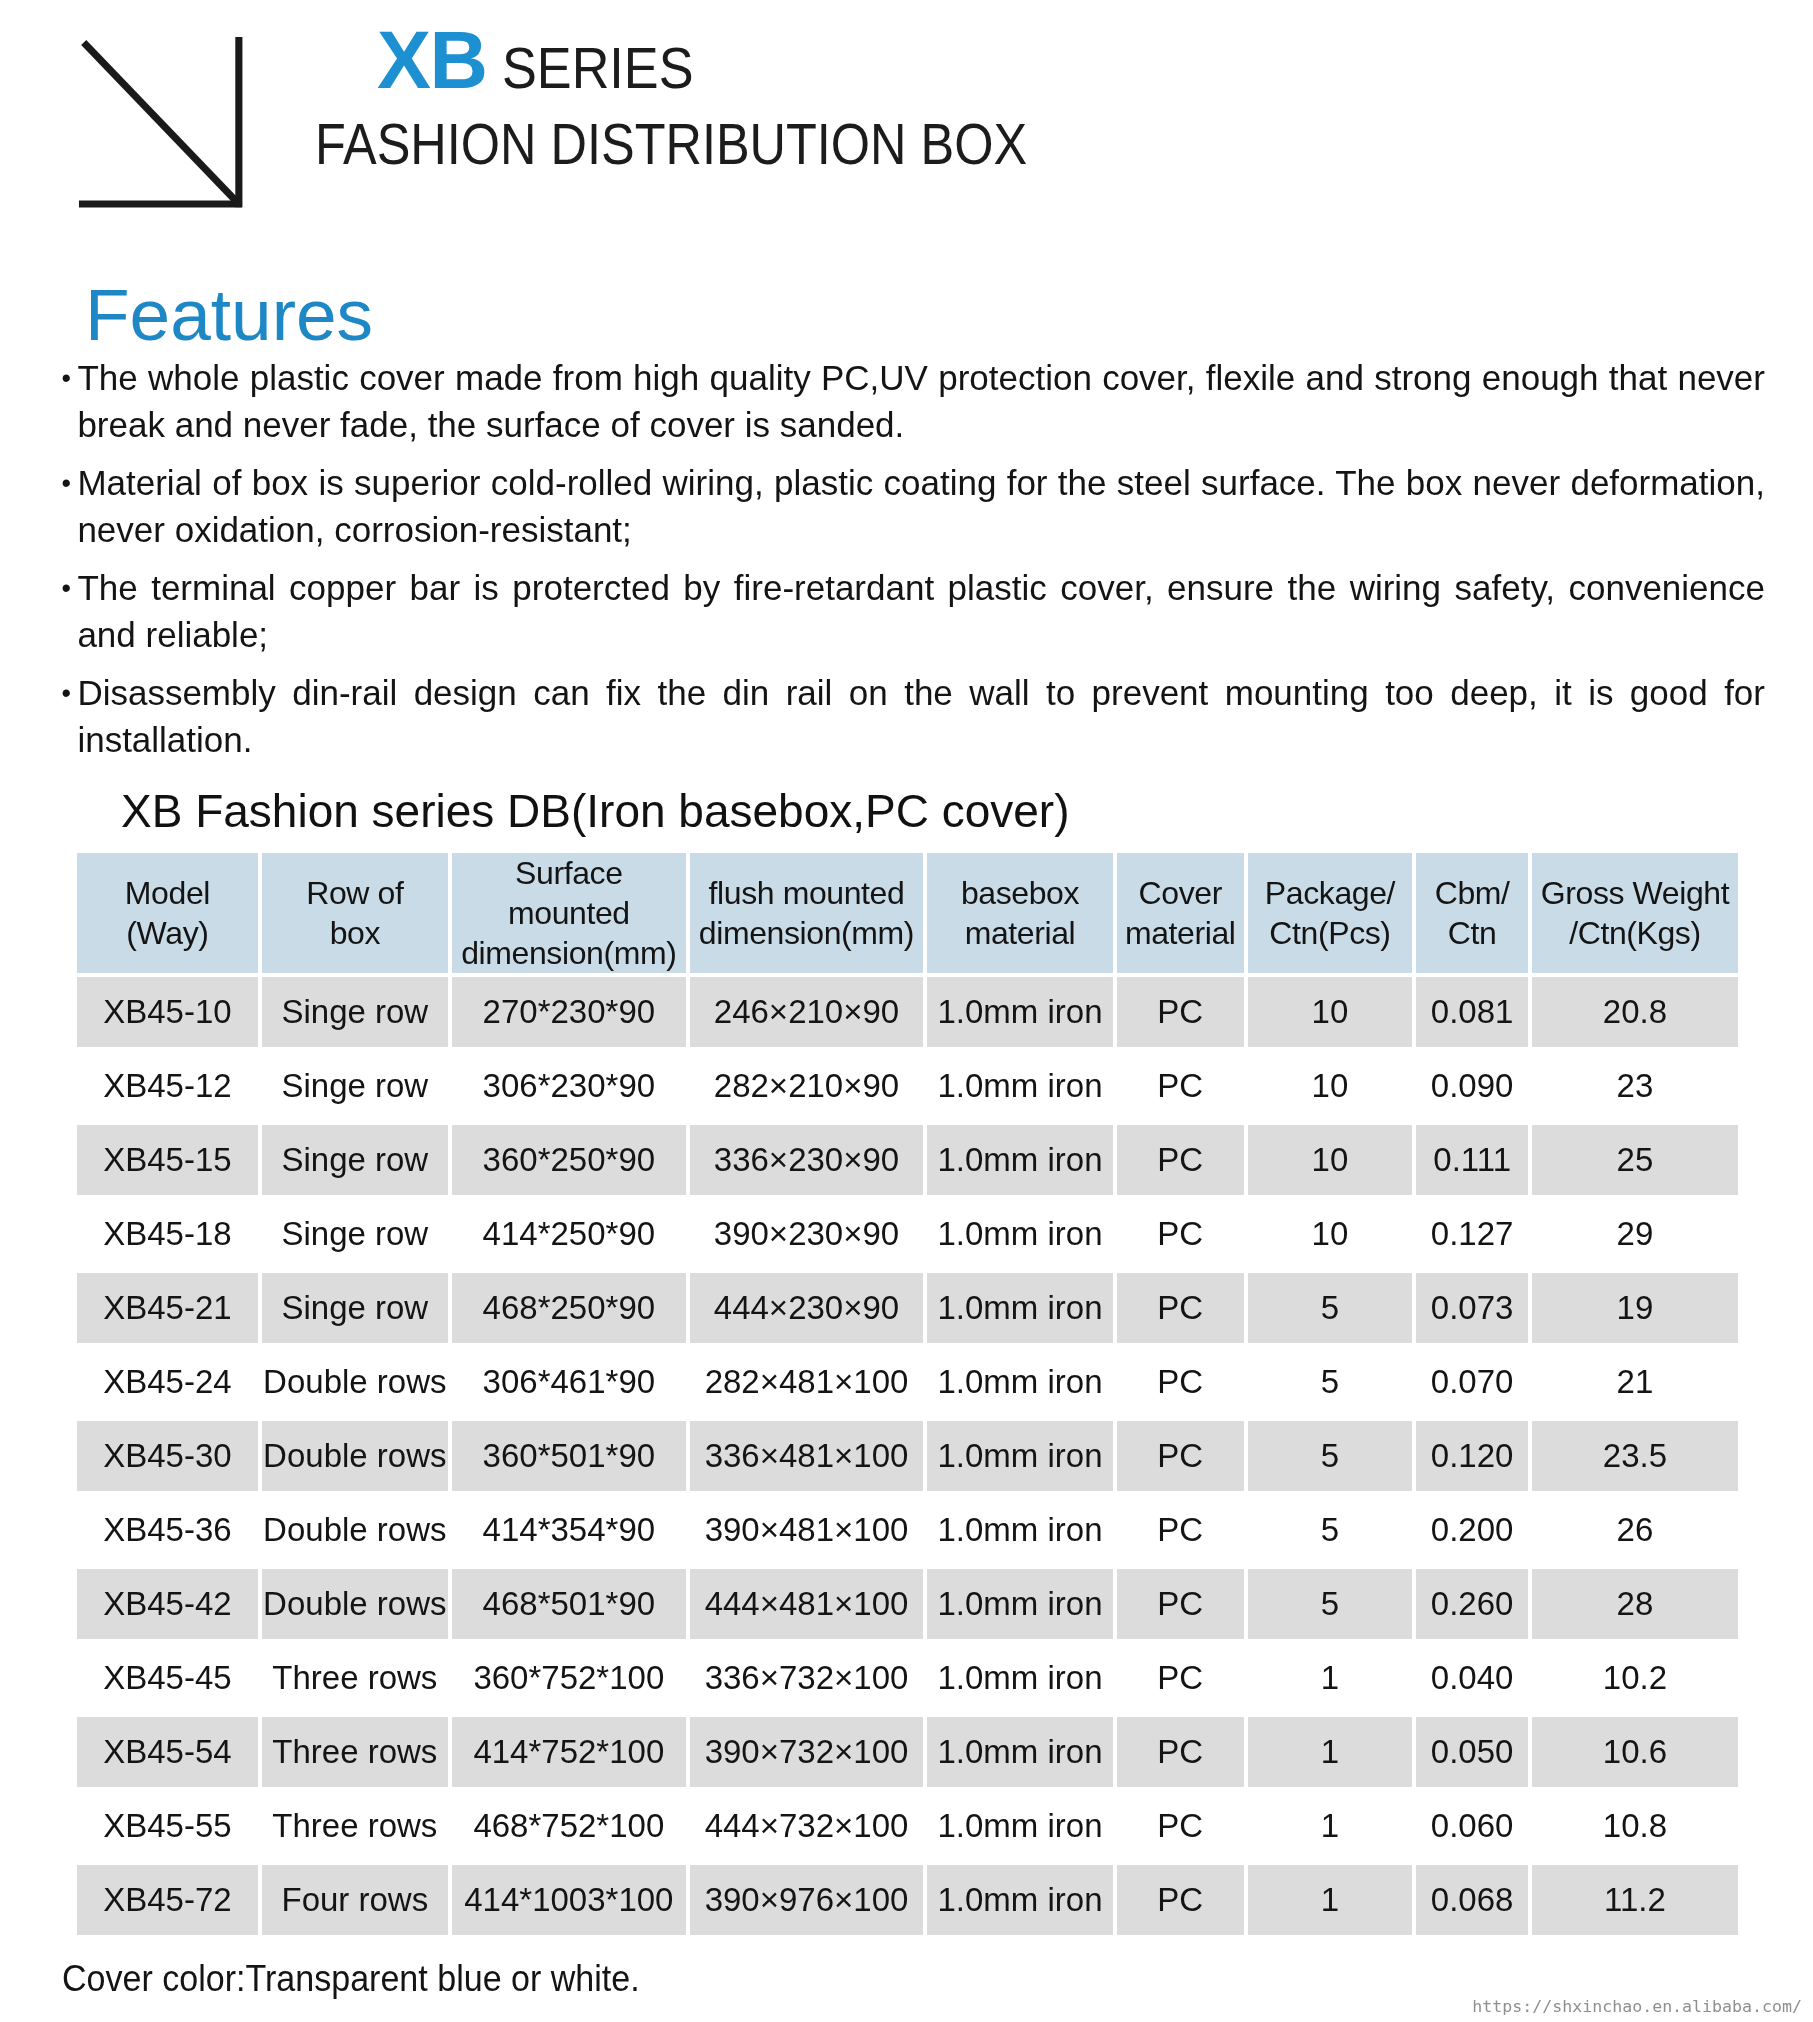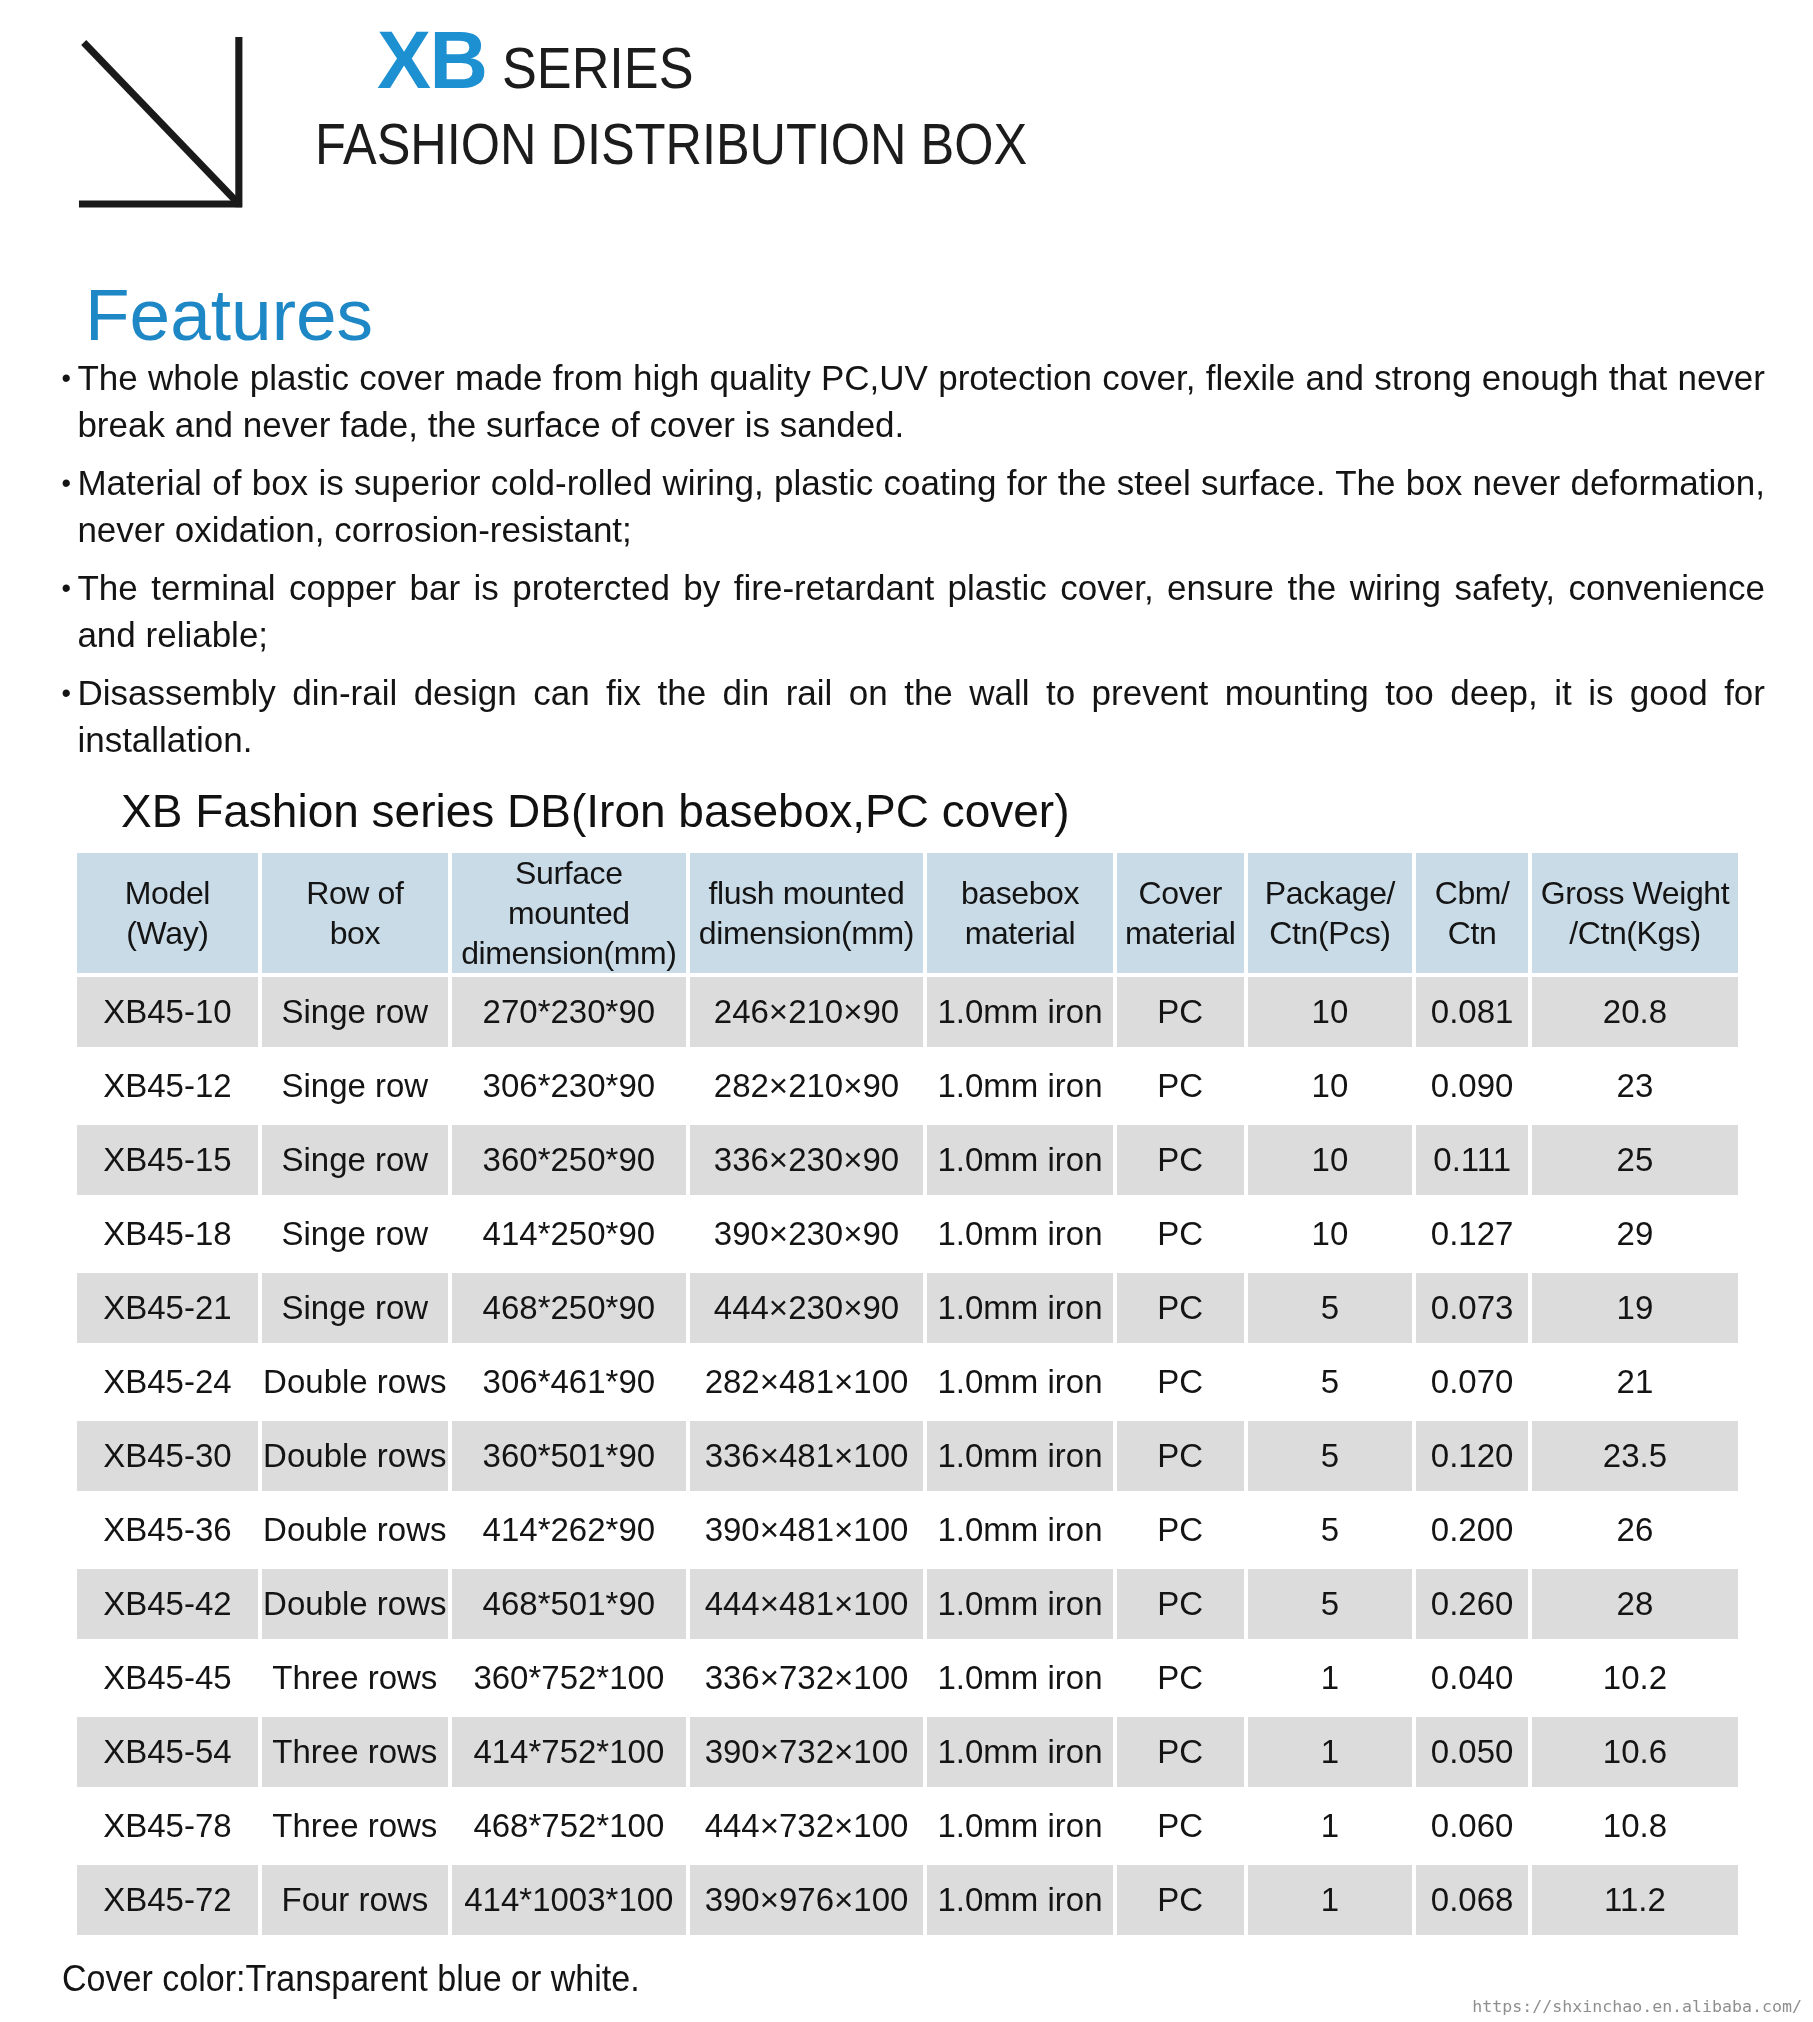--- a/index.html
+++ b/index.html
@@ -276,21 +276,21 @@
         <td>336×481×100</td>
         <td>1.0mm iron</td>
         <td>PC</td>
         <td>5</td>
         <td>0.120</td>
         <td>23.5</td>
       </tr>
       <tr>
         <td>XB45-36</td>
         <td>Double rows</td>
-        <td>414*262*90</td>
+        <td>414*354*90</td>
         <td>390×481×100</td>
         <td>1.0mm iron</td>
         <td>PC</td>
         <td>5</td>
         <td>0.200</td>
         <td>26</td>
       </tr>
       <tr>
         <td>XB45-42</td>
         <td>Double rows</td>
@@ -318,21 +318,21 @@
         <td>Three rows</td>
         <td>414*752*100</td>
         <td>390×732×100</td>
         <td>1.0mm iron</td>
         <td>PC</td>
         <td>1</td>
         <td>0.050</td>
         <td>10.6</td>
       </tr>
       <tr>
-        <td>XB45-78</td>
+        <td>XB45-55</td>
         <td>Three rows</td>
         <td>468*752*100</td>
         <td>444×732×100</td>
         <td>1.0mm iron</td>
         <td>PC</td>
         <td>1</td>
         <td>0.060</td>
         <td>10.8</td>
       </tr>
       <tr>

